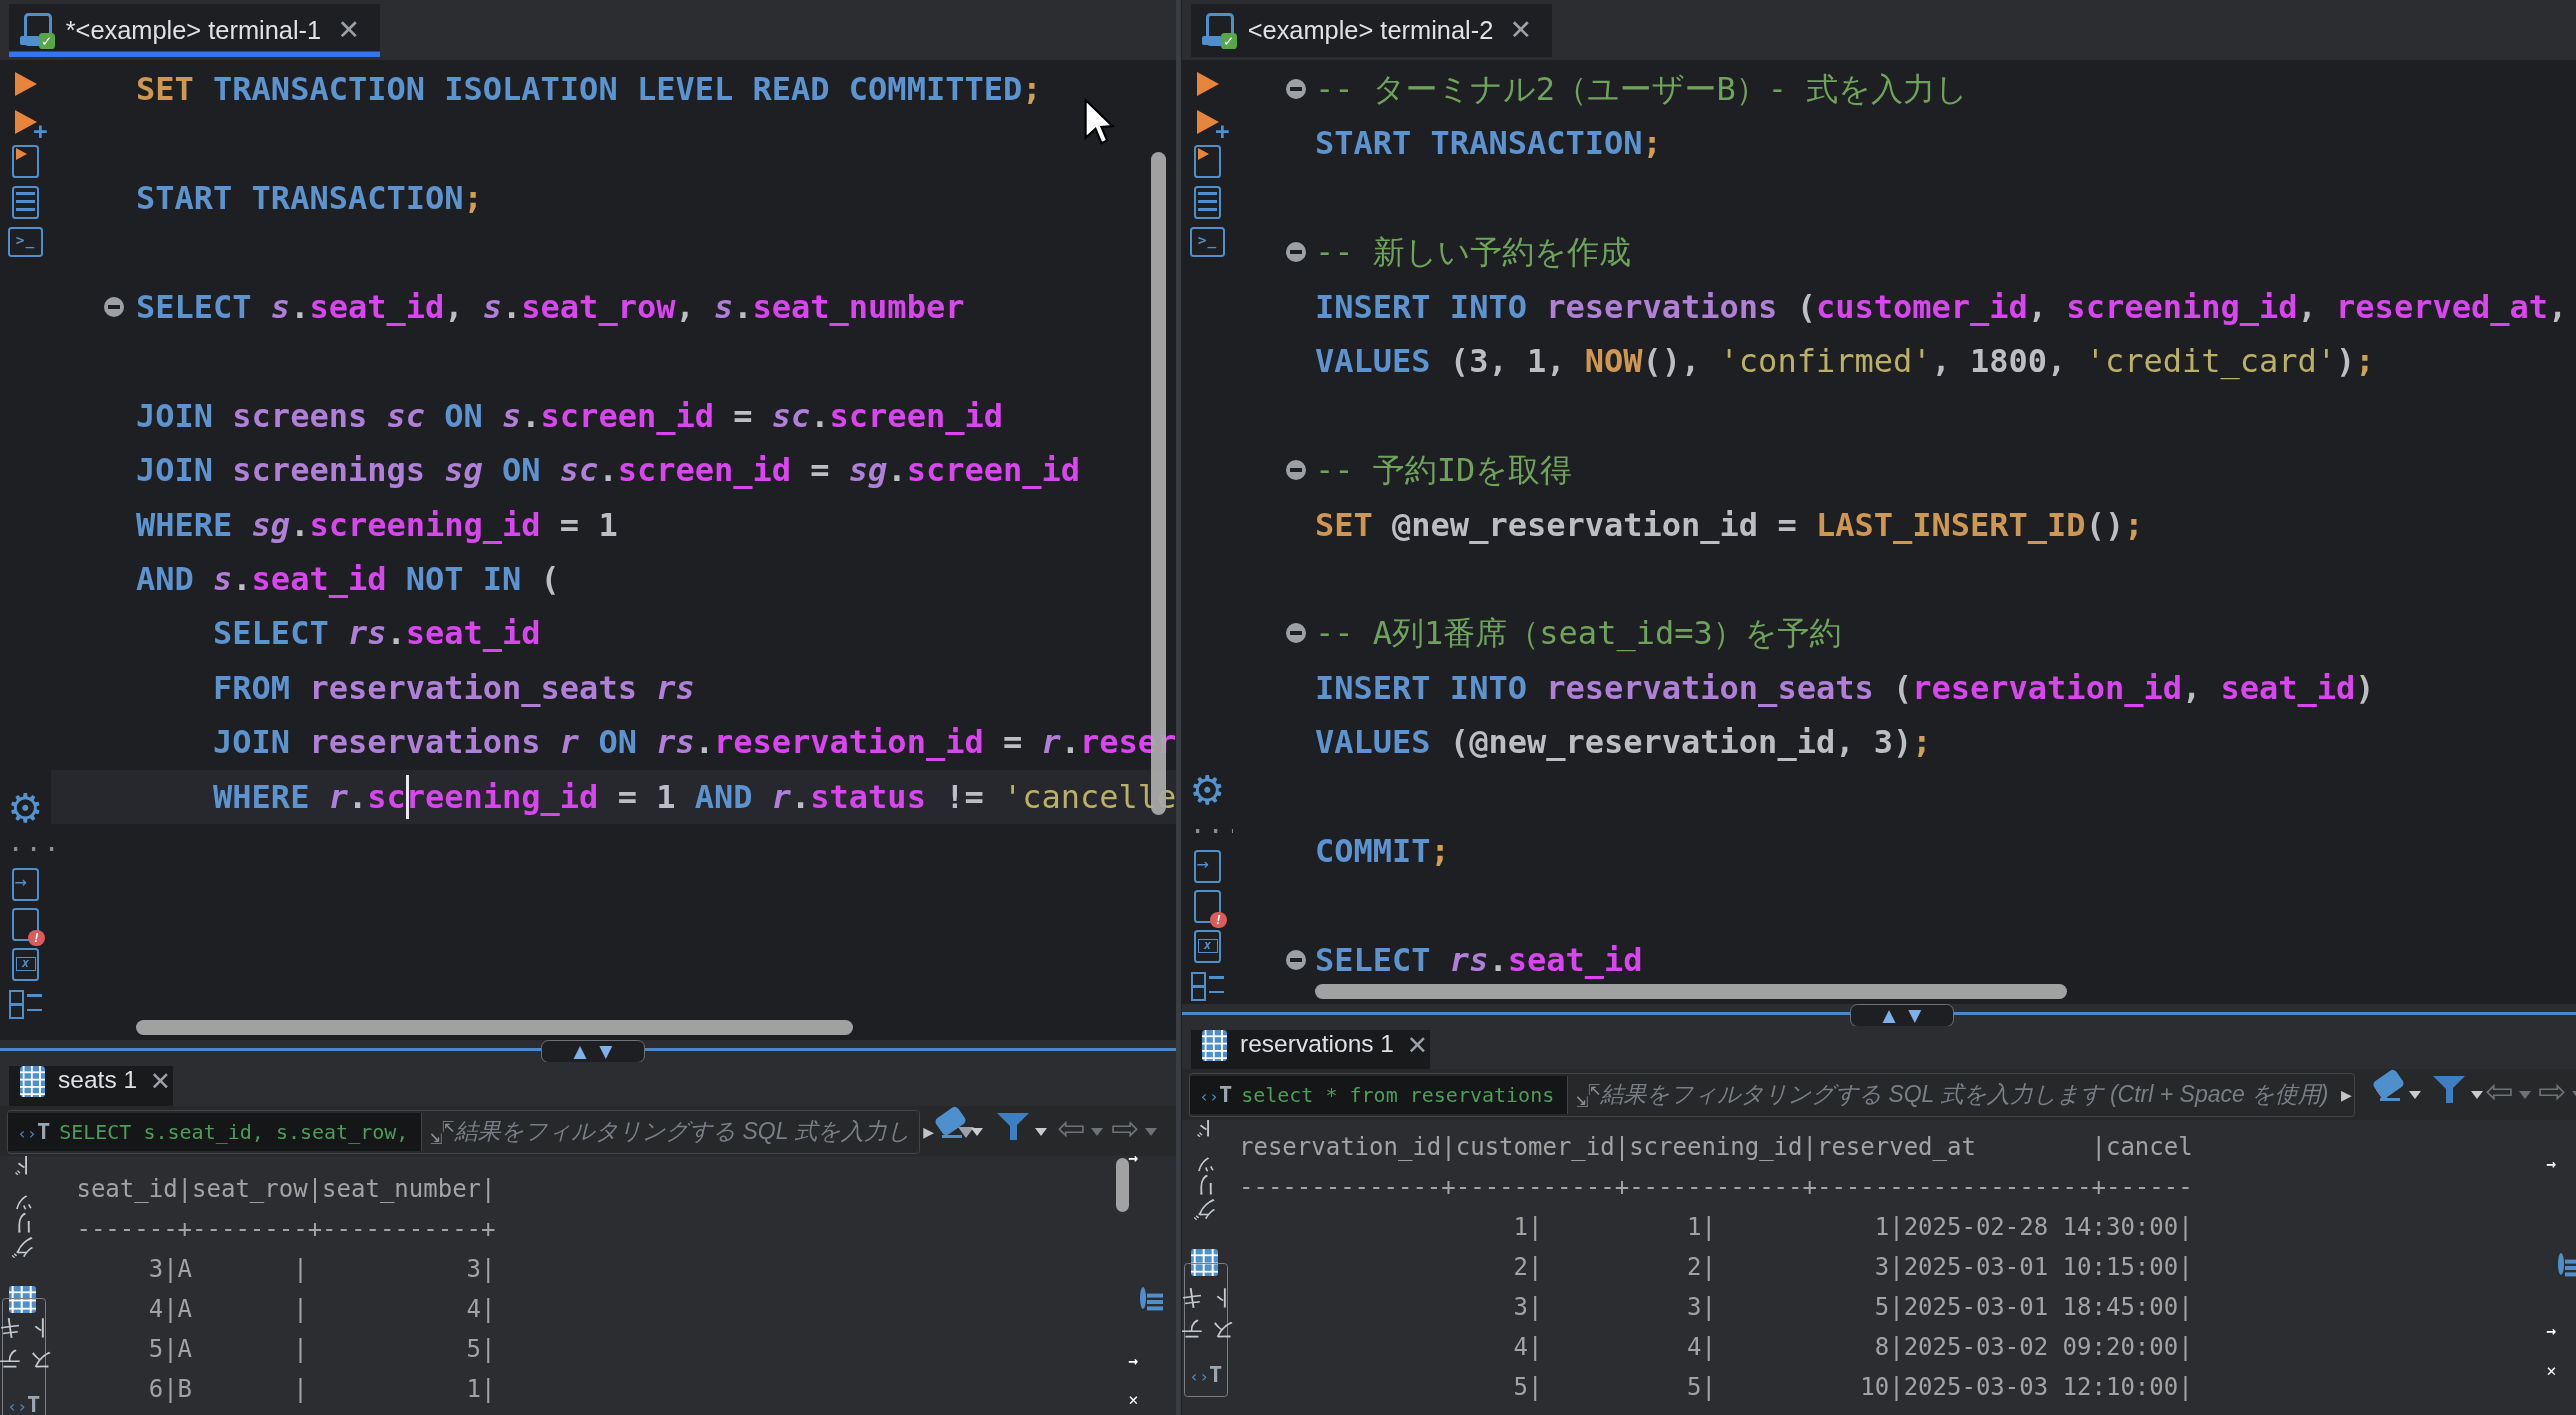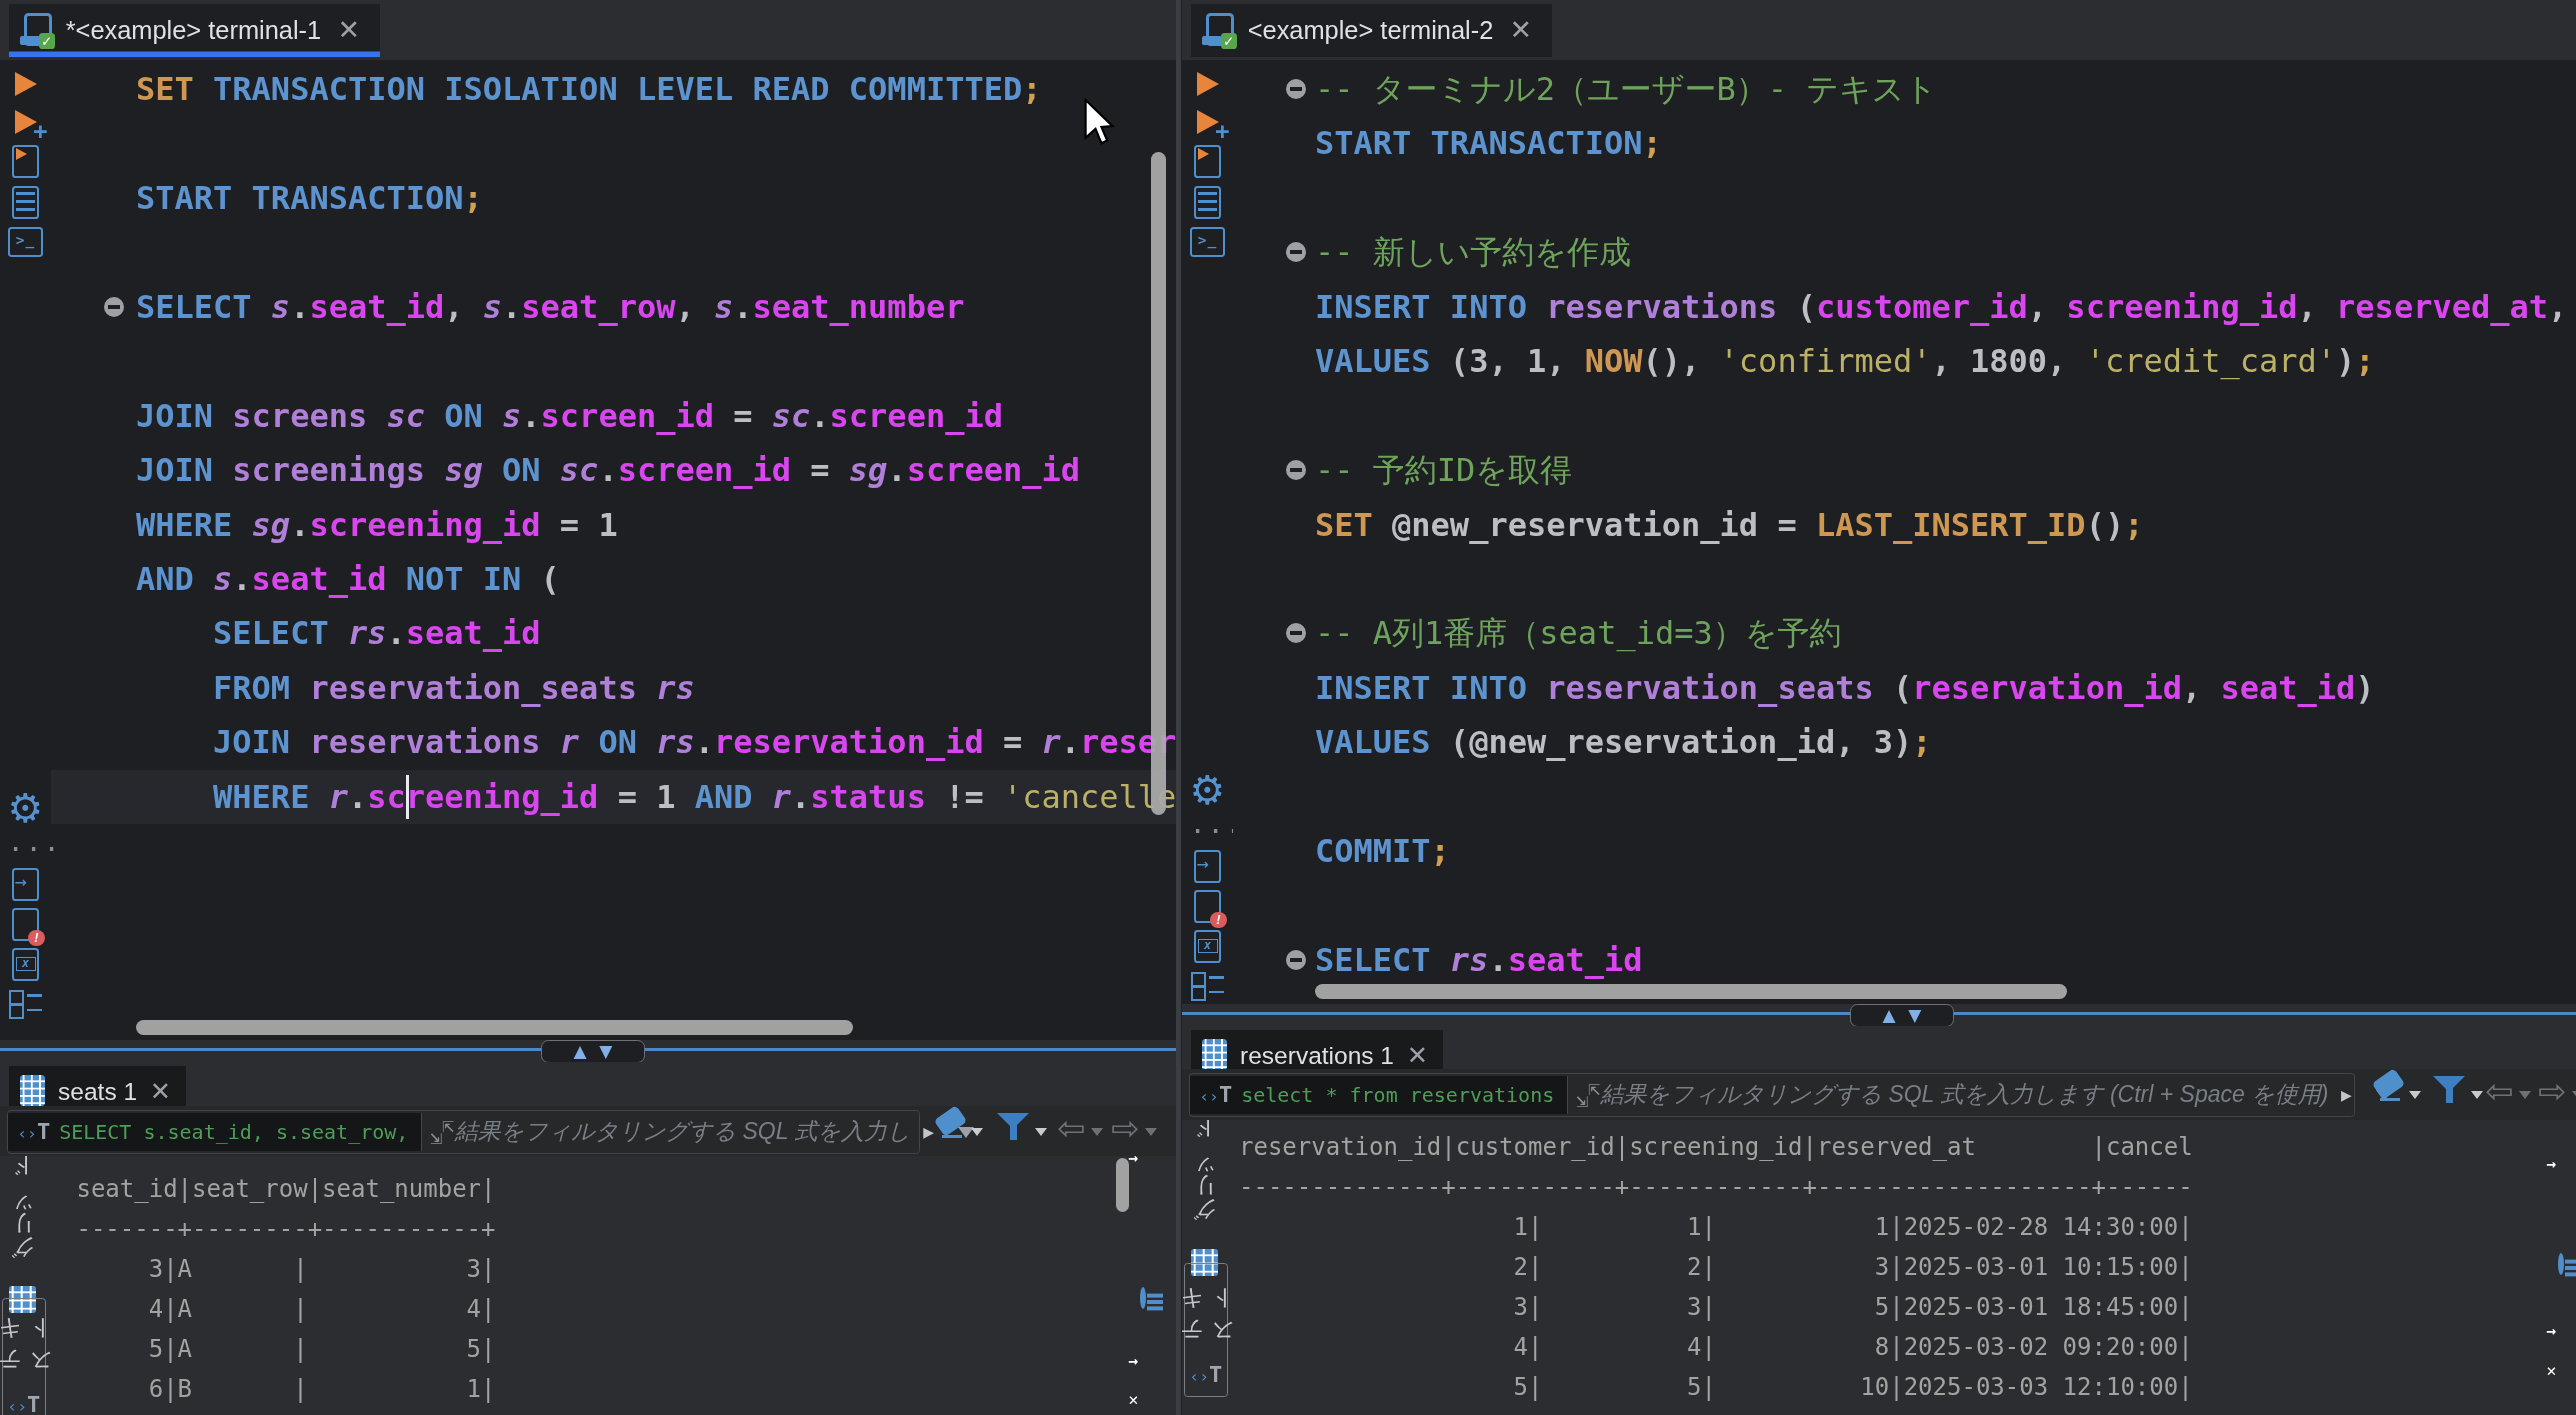--- a/index.html
+++ b/index.html
@@ -68,21 +68,21 @@
   
   .sb{position:absolute;background:#a9a9a9;border-radius:8.2px;opacity:.95;}
   
   .splitter{position:absolute;left:0;right:0;height:22px;background:#2b2d30;}
   .splitter .line{position:absolute;left:0;right:0;top:8.2px;height:2.7px;background:#4a88c7;}
   .split-handle{position:absolute;top:0;width:102px;height:21px;background:#1e1f22;border:1.8px solid #6e7176;border-radius:7.3px;
       display:flex;align-items:center;justify-content:center;gap:12.7px;color:#7fb0e8;font-size:17px;line-height:17px;
       font-family:"DejaVu Sans",sans-serif;}
   
   .rtabbar{position:absolute;left:0;right:0;height:44px;background:#2b2d30;}
-  .rtab{position:absolute;left:9px;top:3.6px;height:40px;background:#191a1c;display:flex;align-items:flex-end;gap:12.7px;padding:0 15px 0 11px;}
+  .rtab{position:absolute;left:9px;top:3.6px;height:40px;background:#191a1c;display:flex;align-items:flex-start;gap:12.7px;padding:0 2px 0 11px;}
   .rtab .title{font-family:"Liberation Sans",sans-serif;font-size:24.5px;color:#dfe1e5;}
   .rtab .close{font-family:"Liberation Sans",sans-serif;font-size:25.4px;color:#9da0a8;}
   .grid-icon{width:25.4px;height:31px;border-radius:3.6px;background:#4e8fcc;
       background-image:linear-gradient(#fff 1.8px,transparent 1.8px),linear-gradient(90deg,#fff 1.8px,transparent 1.8px);
       background-size:8.2px 7.3px;background-position:2.7px 5.4px;}
   .toolbar{position:absolute;left:0;right:0;height:51px;background:#26282a;}
   .tfield{position:absolute;left:7.3px;top:3.6px;height:42px;border:1.8px solid #43454a;border-radius:3.6px;display:flex;align-items:center;}
   .chip{height:38px;background:#151617;border-right:1.8px solid #43454a;display:flex;align-items:center;gap:9px;padding:0 12.7px 0 9px;}
   .chip .sql{font-size:20px;color:#4d9e58;white-space:pre;}
   .ticon{font-size:22px;color:#9da6b0;white-space:nowrap;}
@@ -397,21 +397,21 @@
             <i class="c"></i>
             <em class="l1"></em>
             <em class="l2"></em>
           </span>
         </div>
     </div>
 
     <div class="editor" id="editor-right">
         <div class="cl" style="top: 1.8px;">
           <span class="stmt-marker"></span>
-          <span class="ct"><span class="tk-com">-- ターミナル2（ユーザーB）- テキスト</span></span>
+          <span class="ct"><span class="tk-com">-- ターミナル2（ユーザーB）- 式を入力し</span></span>
         </div>
         <div class="cl" style="top: 56px;">
           <span class="ct"><span class="tk-kw">START TRANSACTION</span><span class="tk-semi">;</span></span>
         </div>
         <div class="cl" style="top: 111px;">
           <span class="ct"></span>
         </div>
         <div class="cl" style="top: 165px;">
           <span class="stmt-marker"></span>
           <span class="ct"><span class="tk-com">-- 新しい予約を作成</span></span>

